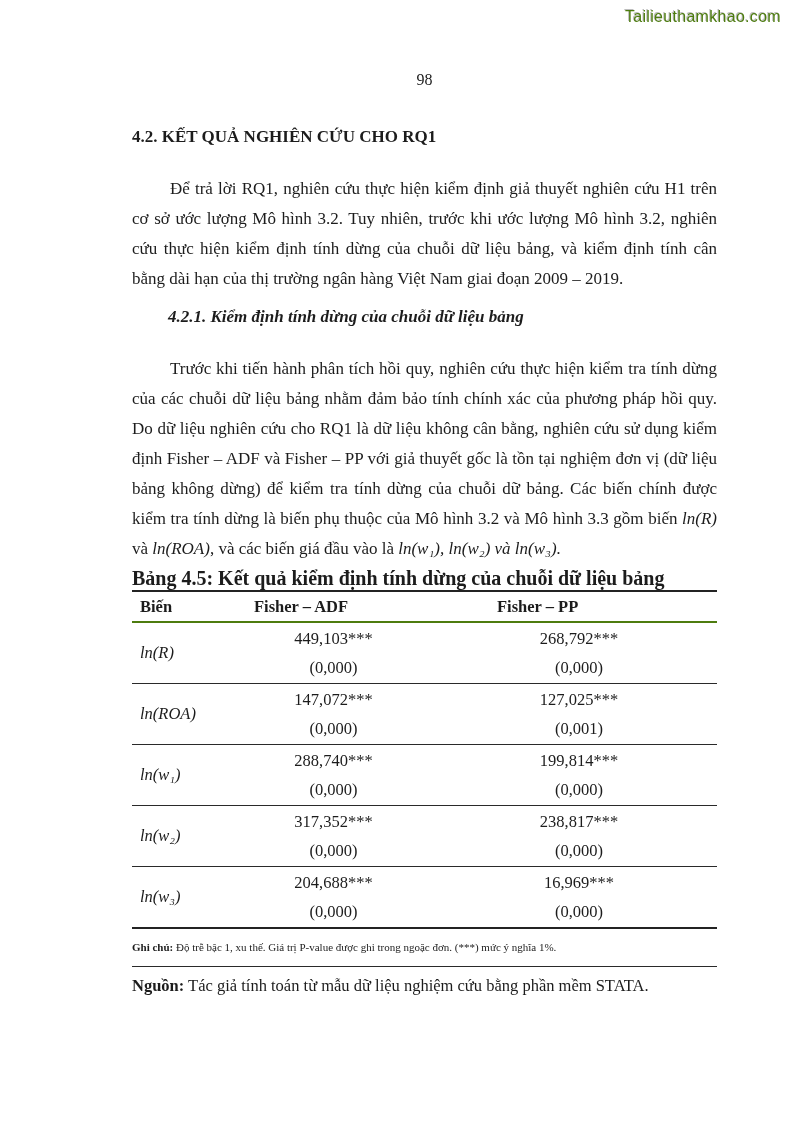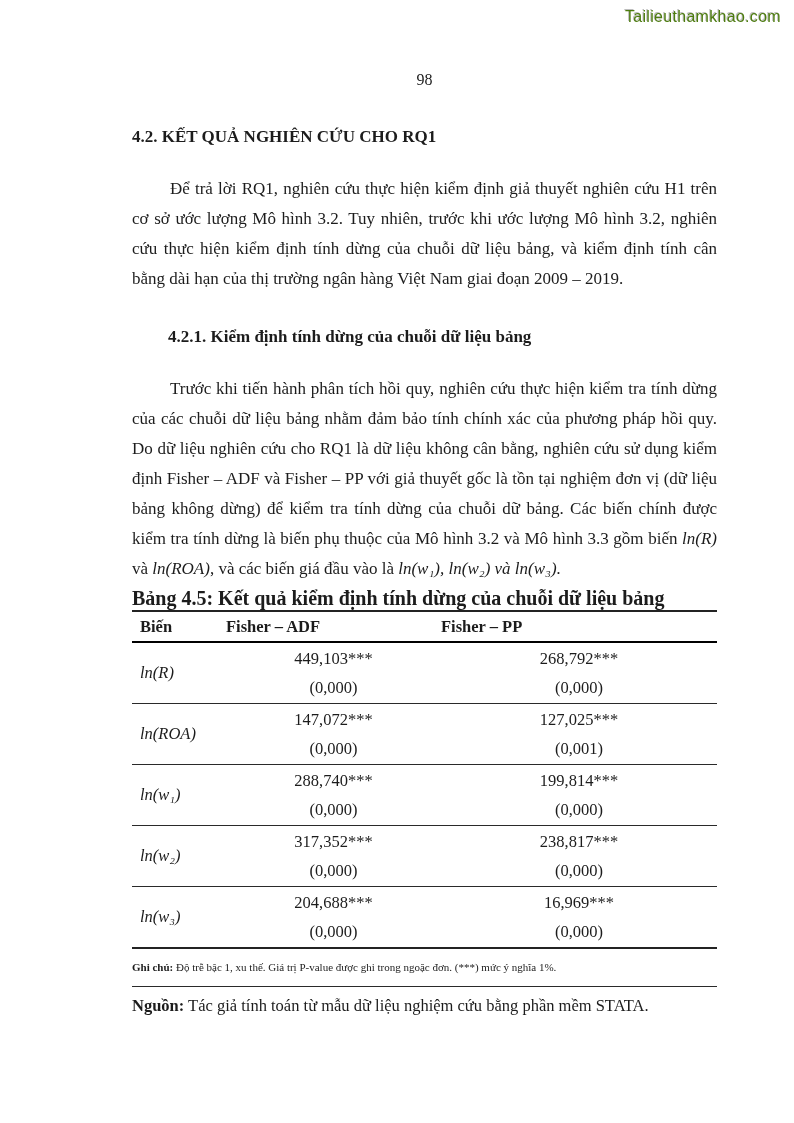--- a/index.html
+++ b/index.html
@@ -25,30 +25,30 @@
   .page-number { padding-top: 58px; text-align: center; font-size: 16px; line-height: 20px; }
 
   .section-heading { margin-top: 36px; font-weight: bold; font-size: 17px; line-height: 22px; }
 
   .para { font-size: 17px; line-height: 30px; text-align: justify; text-indent: 38px; }
   .para-1 { margin-top: 26px; }
   .para-2 { margin-top: 26px; }
   .italic { font-style: italic; }
 
   .subsection-heading {
-    margin-top: 32px; margin-left: 36px;
-    font-weight: bold; 
+    margin-top: 12px; margin-left: 36px;
+    font-weight: bold; font-style: italic;
     font-size: 17px; line-height: 22px;
   }
 
   .table-caption { margin-top: 2px; font-weight: bold; font-size: 20px; line-height: 24px; }
 
   .stat-table { border-top: 2px solid #232323; font-size: 16.5px; }
   .t-row { display: grid; grid-template-columns: 94px 215px 276px; }
-  .t-head { border-bottom: 2px solid #000000; }
+  .t-head { border-bottom: 2px solid #4d7c0f; gap: 28px; }
   .t-head .th { font-weight: bold; line-height: 29px; }
   .th-var { padding-left: 8px; }
   .th-center { }
 
   .t-data { border-bottom: 1.5px solid #2a2a2a; }
   .t-data.last { border-bottom: 2px solid #232323; }
   .cell-var { display: flex; align-items: center; padding-left: 8px; font-style: italic; }
   .cell-val { text-align: center; padding: 1px 0; }
   .stat-line, .p-line { line-height: 29px; }
 

